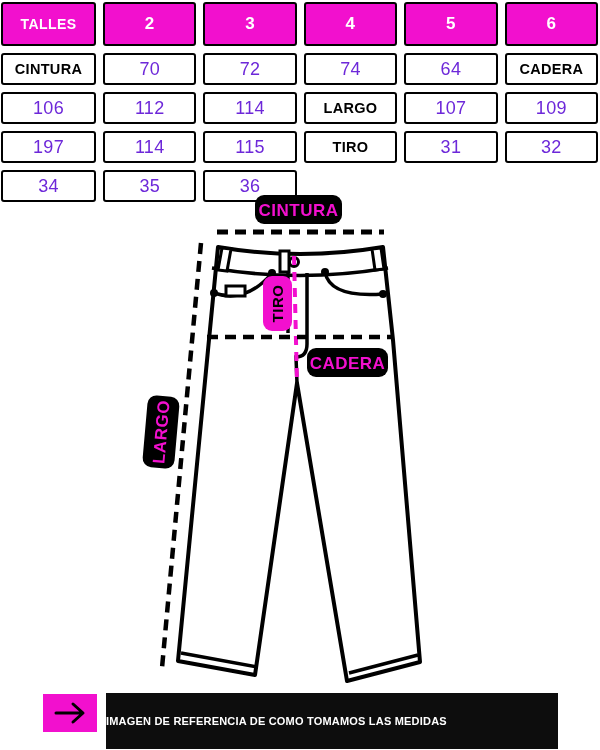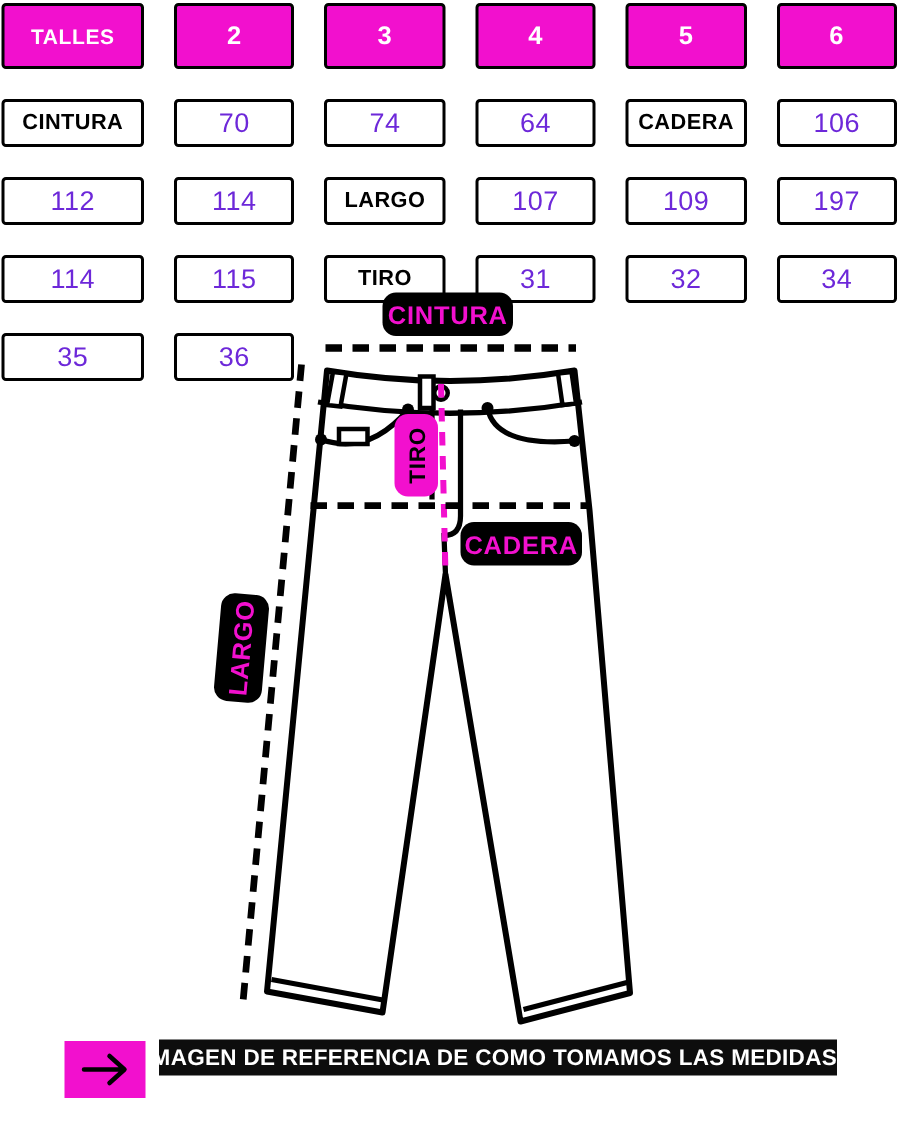--- a/index.html
+++ b/index.html
@@ -6,57 +6,58 @@
   body{
     width:600px;height:750px;position:relative;background:#ffffff;
     font-family:"Liberation Sans", sans-serif;overflow:hidden;
   }
   
   .size-table{
     position:absolute;left:1px;top:2px;width:597px;
     display:grid;
     grid-template-columns:95px repeat(5,1fr);
     grid-template-rows:44px 32px 32px 32px 32px;
-    gap:20px;
+    gap:7px;
   }
   .cell{
     box-sizing:border-box;
     border:2.5px solid #000;border-radius:3px;background:#fff;
     display:flex;align-items:center;justify-content:center;
     color:#6d28d9;font-size:18px;letter-spacing:.3px;
   }
   .cell.hdr{background:#F210CE;color:#fff;font-weight:bold;font-size:17px;}
   .cell.hdr.corner{font-size:14px;letter-spacing:.4px;}
   .cell.rowlabel{font-weight:bold;color:#000;font-size:14.5px;letter-spacing:.3px;}
   
   .diagram{position:absolute;left:0;top:190px;width:600px;height:500px;}
   
   .ref-square{
     position:absolute;left:43px;top:694px;width:54px;height:38px;
     background:#F210CE;display:flex;align-items:center;justify-content:center;
   }
   .ref-bar{
-    position:absolute;left:106px;top:693px;width:452px;height:24px;
-    background:#0d0d0d;color:#fff;display:flex;align-items:center;justify-content:flex-end;
-    font-weight:bold;font-size:15px;letter-spacing:.2px;white-space:nowrap;
+    position:absolute;left:106px;top:693px;width:452px;height:56px;
+    background:#0d0d0d;color:#fff;display:flex;align-items:center;justify-content:flex-start;
+    font-weight:bold;font-size:11px;letter-spacing:.2px;white-space:nowrap;
   }
 </style>
 </head>
 <body>
 
 <div class="size-table">
   <div class="cell hdr corner">TALLES</div>
   <div class="cell hdr">2</div>
   <div class="cell hdr">3</div>
   <div class="cell hdr">4</div>
   <div class="cell hdr">5</div>
   <div class="cell hdr">6</div>
 
   <div class="cell rowlabel">CINTURA</div>
   <div class="cell">70</div>
+  <div class="cell">72</div>
   <div class="cell">74</div>
   <div class="cell">64</div>
 
   <div class="cell rowlabel">CADERA</div>
   <div class="cell">106</div>
   <div class="cell">112</div>
   <div class="cell">114</div>
 
   <div class="cell rowlabel">LARGO</div>
   <div class="cell">107</div>

